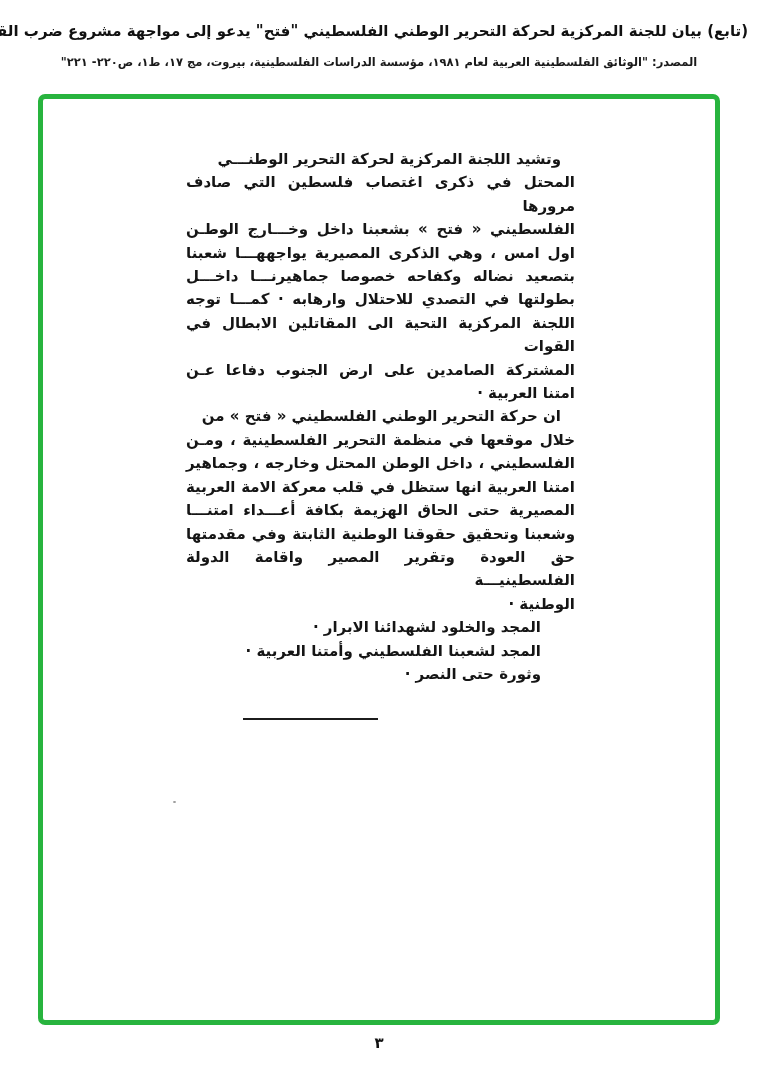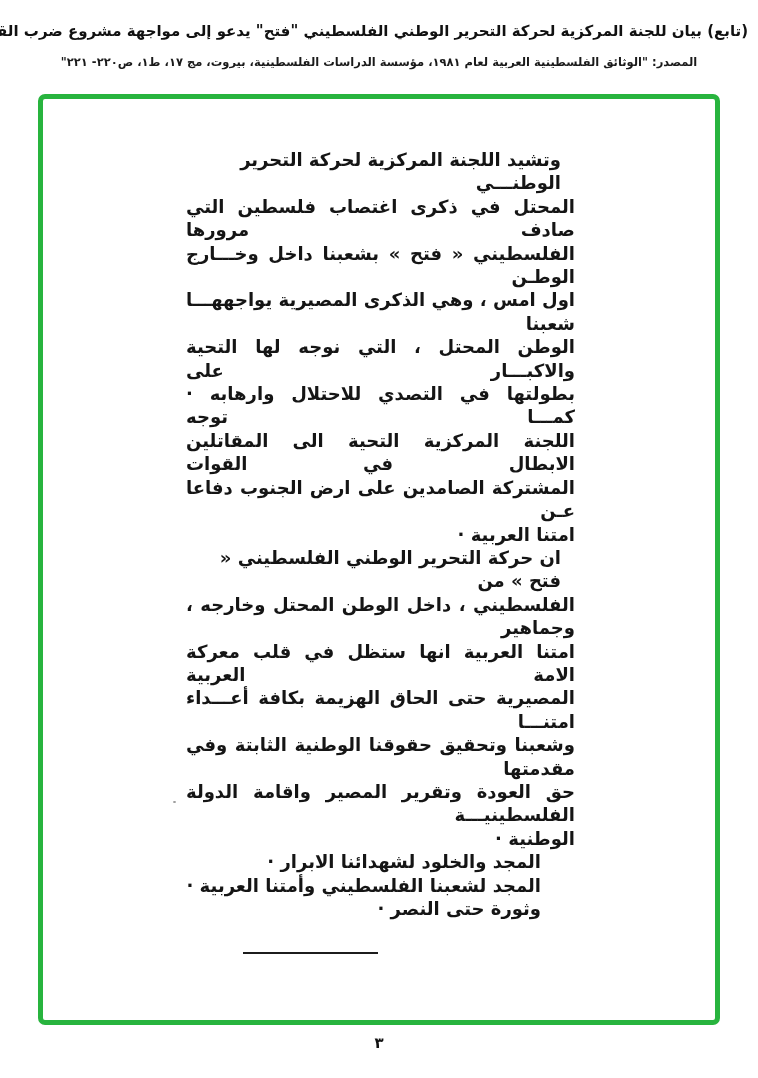--- a/index.html
+++ b/index.html
@@ -56,21 +56,21 @@
     background: #ffffff;
     box-sizing: content-box;
   }
   
   .body-text {
     position: absolute;
     left: 186px;
     top: 143px;
     width: 389px;
     font-weight: bold;
-    font-size: 18px;
+    font-size: 15px;
     line-height: 23.4px;
     color: #151515;
     direction: rtl;
   }
   .body-text .line {
     text-align: justify;
     text-align-last: justify;
   }
   .body-text .line.first {
     padding-right: 14px;
@@ -123,28 +123,29 @@
   <div class="header-source">المصدر: "الوثائق الفلسطينية العربية لعام ١٩٨١،  مؤسسة الدراسات الفلسطينية، بيروت، مج ١٧، ط١، ص٢٢٠- ٢٢١"</div>
 
   <div class="frame">
 
     <div class="body-text" style="position:absolute; left:143px; top:49px;">
       <div>
           <div class="line first">وتشيد اللجنة المركزية لحركة التحرير الوطنـــي</div>
           <div class="line">المحتل في ذكرى اغتصاب فلسطين التي صادف مرورها</div>
           <div class="line">الفلسطيني « فتح » بشعبنا داخل وخـــارج الوطـن</div>
           <div class="line">اول امس ، وهي الذكرى المصيرية يواجههـــا شعبنا</div>
-          <div class="line">الوطن المحتل ، التي نوجه لها التحية والاكبـــار على</div>
+          <div class="line">بتصعيد نضاله وكفاحه خصوصا جماهيرنـــا داخـــل</div>
           <div class="line">بطولتها في التصدي للاحتلال وارهابه · كمـــا توجه</div>
           <div class="line">اللجنة المركزية التحية الى المقاتلين الابطال في القوات</div>
           <div class="line">المشتركة الصامدين على ارض الجنوب دفاعا عـن</div>
           <div class="line last">امتنا العربية ·</div>
         </div>
       <div>
           <div class="line first">ان حركة التحرير الوطني الفلسطيني « فتح » من</div>
+          <div class="line">خلال موقعها في منظمة التحرير الفلسطينية ، ومـن</div>
           <div class="line">الفلسطيني ، داخل الوطن المحتل وخارجه ، وجماهير</div>
           <div class="line">امتنا العربية انها ستظل في قلب معركة الامة العربية</div>
           <div class="line">المصيرية حتى الحاق الهزيمة بكافة أعـــداء امتنـــا</div>
           <div class="line">وشعبنا وتحقيق حقوقنا الوطنية الثابتة وفي مقدمتها</div>
           <div class="line">حق العودة وتقرير المصير واقامة الدولة الفلسطينيـــة</div>
           <div class="line last">الوطنية ·</div>
         </div>
       <div class="slogans">
           <div class="line">المجد والخلود لشهدائنا الابرار ·</div>
           <div class="line">المجد لشعبنا الفلسطيني وأمتنا العربية ·</div>

